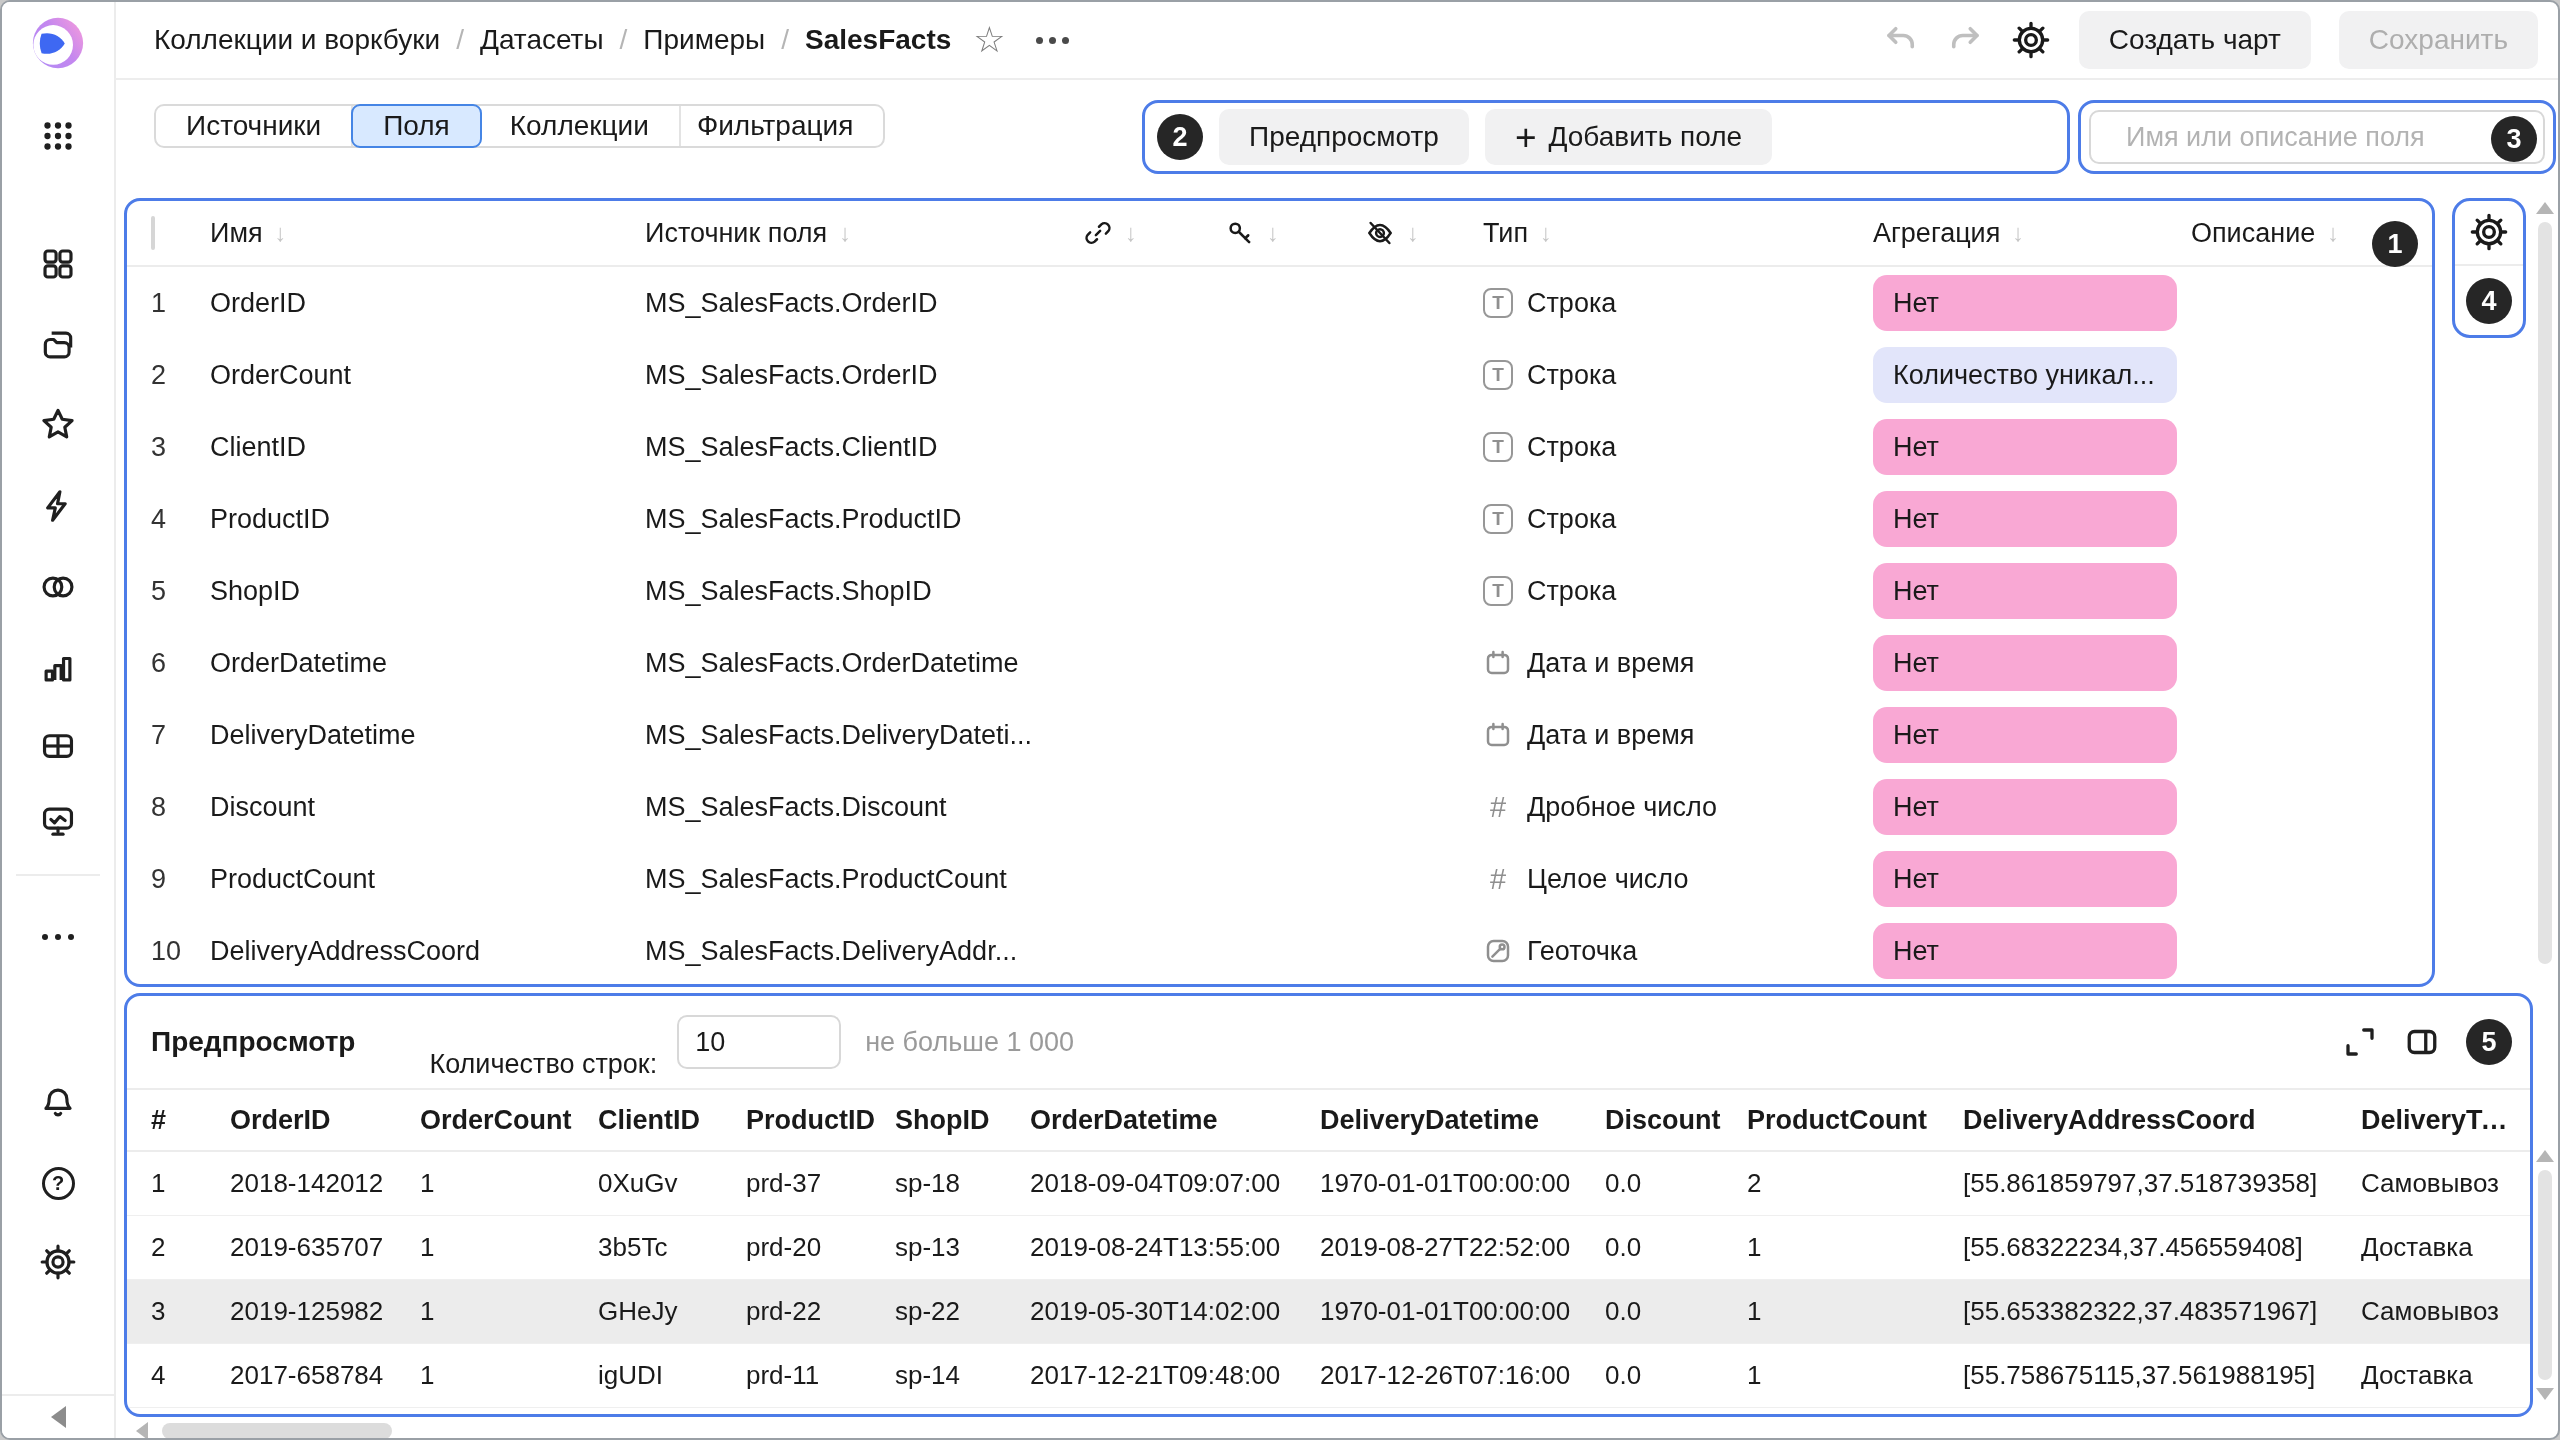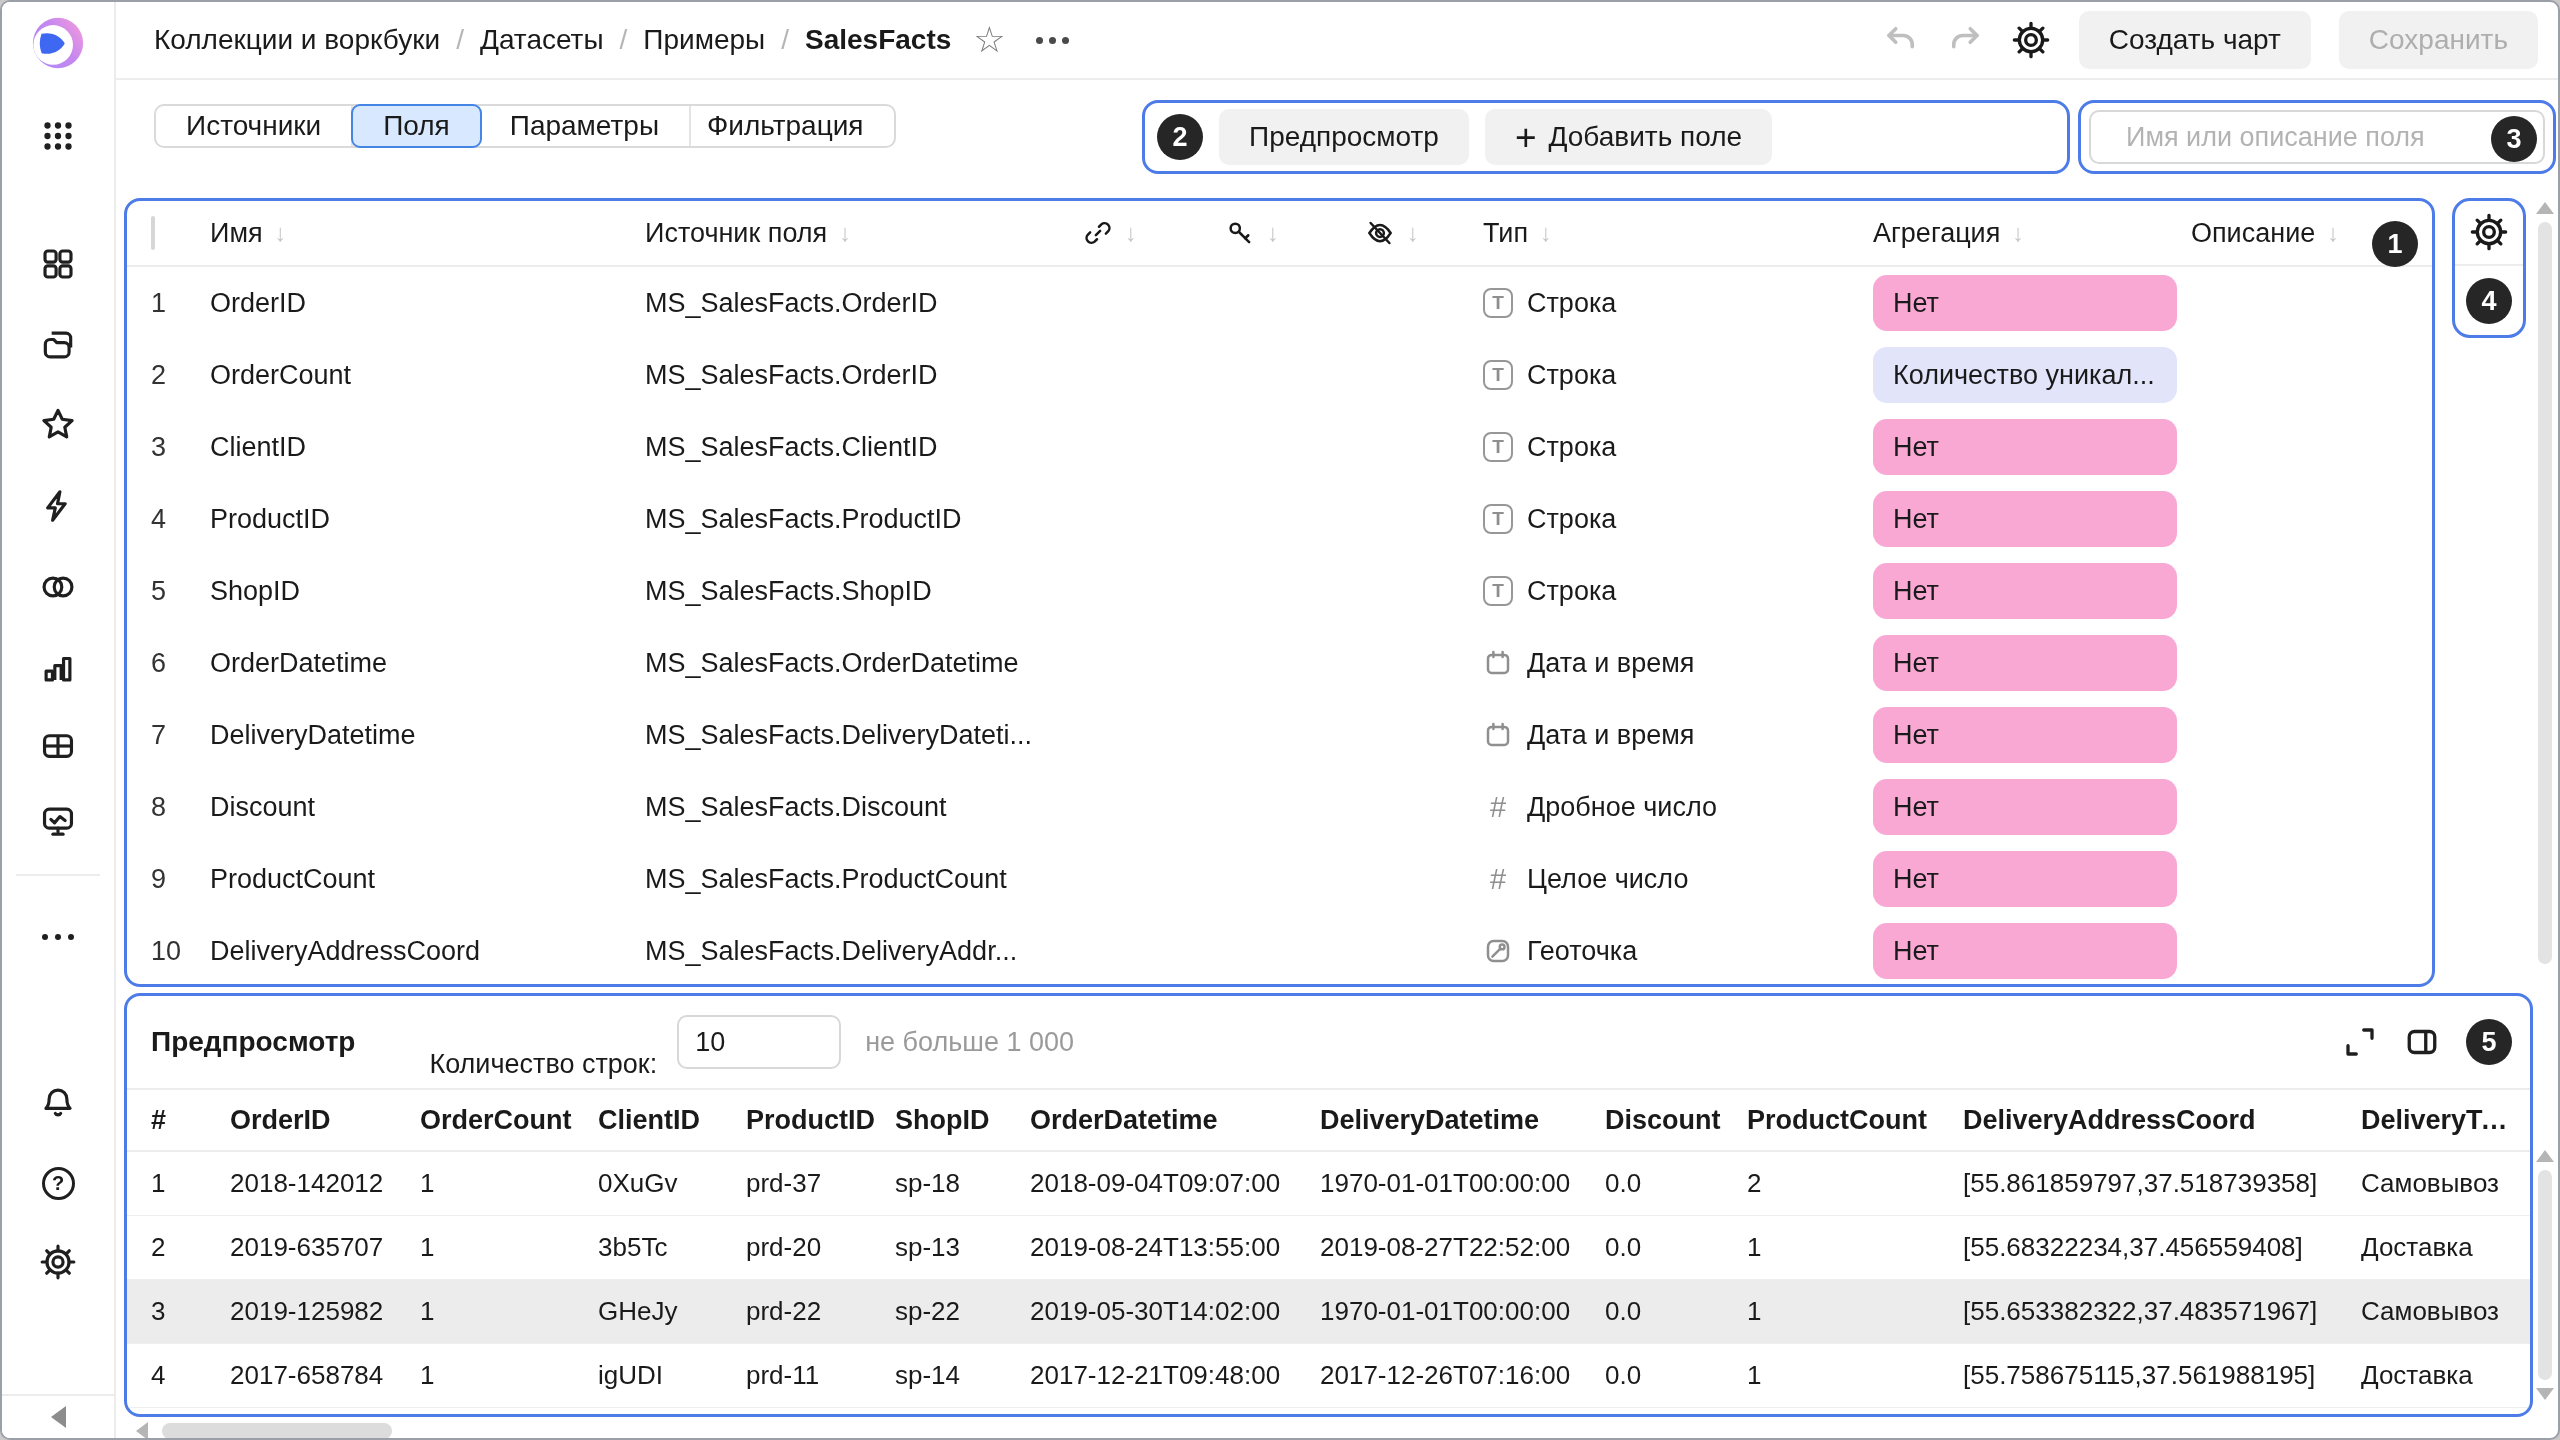--- a/index.html
+++ b/index.html
@@ -293,21 +293,21 @@
           </svg>
       </span>
       <button class="gbtn">Создать чарт</button>
       <button class="gbtn disabled">Сохранить</button>
     </div>
   </header>
 
   <div class="tabsbar">
     <div class="tab">Источники</div>
     <div class="tab active">Поля</div>
-    <div class="tab">Параметры</div>
+    <div class="tab">Коллекции</div>
     <div class="tab">Фильтрация</div>
   </div>
 
   <div class="anno-box toolbar-box">
     <div class="badge">2</div>
     <button class="gbtn tbtn">Предпросмотр</button>
     <button class="gbtn tbtn">
       <span style="font-size:37px;font-weight:300;line-height:1;">+</span>
       <span>Добавить поле</span>
     </button>

